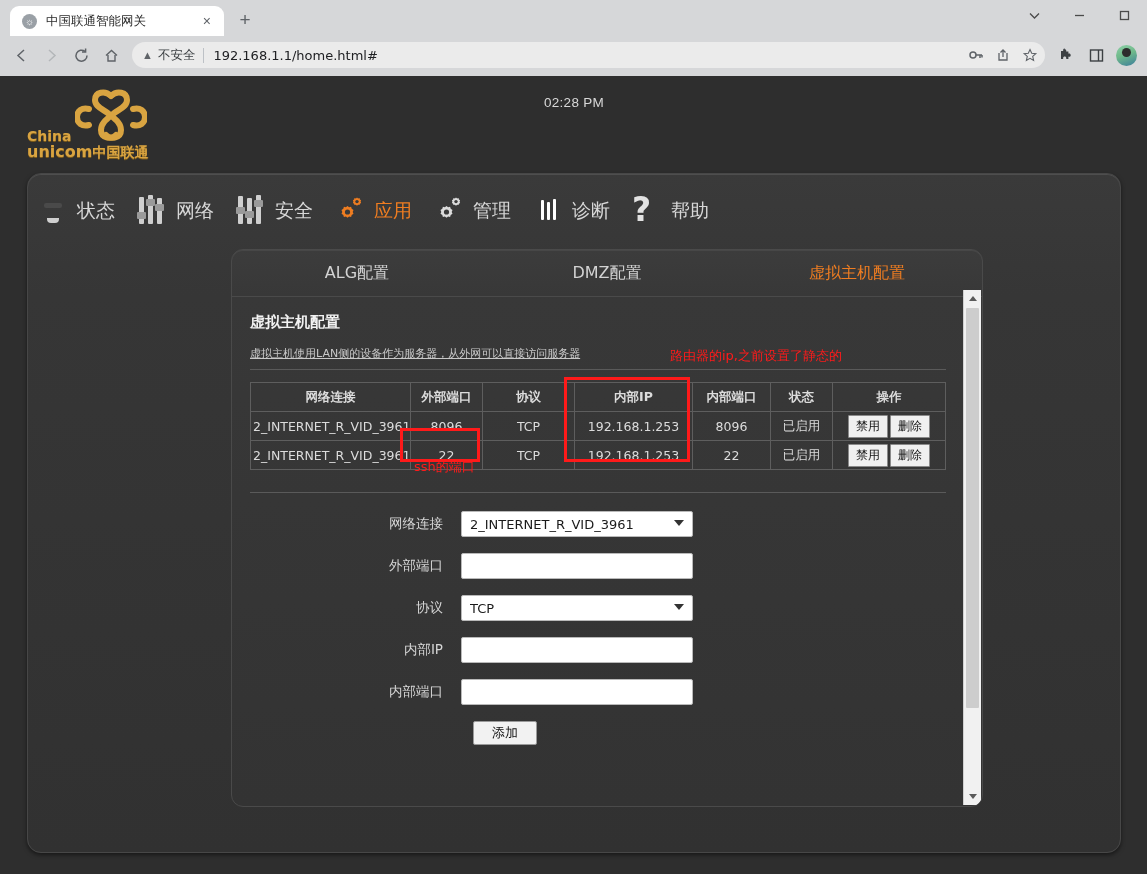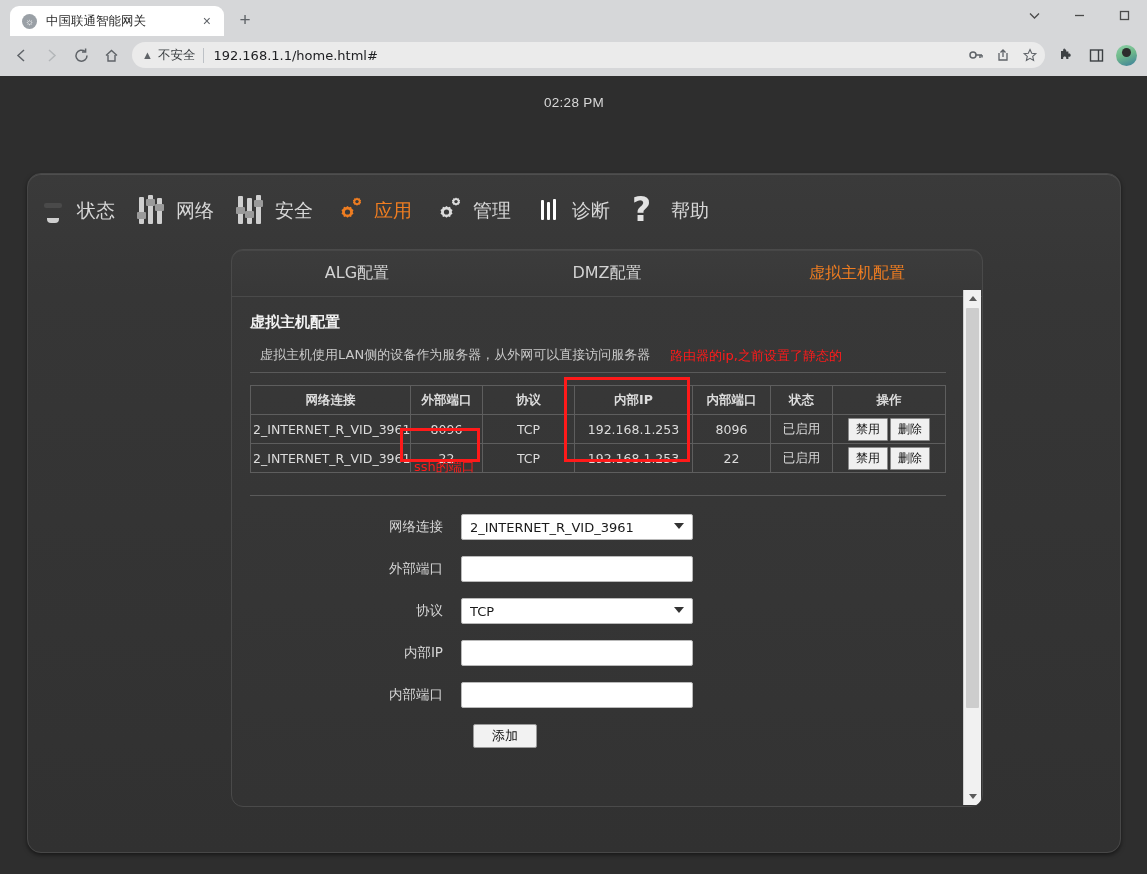--- a/index.html
+++ b/index.html
@@ -178,22 +178,23 @@
     flex:1 1 0;text-align:center;font-size:16px;color:#d3d3d3;cursor:pointer;
     font-family:"DejaVu Sans","Liberation Sans",sans-serif;
   }
   .tabs .t.active{color:#ef7d21;}
   .panel{position:absolute;left:0;top:47px;right:18px;bottom:0;padding:0 14px;box-sizing:border-box;}
   .sec-title{
     color:#f2f2f2;font-size:15px;font-weight:bold;margin:16px 0 0 4px;
     font-family:"DejaVu Sans","Liberation Sans",sans-serif;
   }
   .sec-desc{
-    color:#c9c9c9;font-size:13px;margin:14px 0 0 14px;
-    font-family:"DejaVu Sans","Liberation Sans",sans-serif;
+    color:#c9c9c9;font-size:11px;margin:14px 0 0 4px;
+    font-family:"DejaVu Sans","Liberation Sans",sans-serif;
+    text-decoration:underline;
   }
   .annot{
     position:absolute;color:#ff1a1a;font-size:13px;white-space:nowrap;
     font-family:"DejaVu Sans","Liberation Sans",sans-serif;
   }
   .rule{height:1px;background:#5a5a5a;margin:8px 4px 0 4px;}
   
   table.vh{
     width:695px;border-collapse:collapse;margin:12px 0 0 4px;
     table-layout:fixed;
@@ -346,20 +347,36 @@
       </div>
       <div class="tbi">
         <div class="avatar"></div>
       </div>
     </div>
   </div>
 
   <div class="viewport">
     <div class="page-outer">
 
+      <div class="logo">
+        <div class="logo-knot">
+          <svg width="72" height="56" viewBox="0 0 72 56">
+            <g stroke="#d9a441" stroke-width="6" fill="none" stroke-linecap="round" stroke-linejoin="round">
+              <path d="M36 7 C30 1 20 3 20 11 C20 18 28 20 34 25 C40 30 46 34 46 41 C46 49 36 51 31 46"></path>
+              <path d="M36 7 C42 1 52 3 52 11 C52 18 44 20 38 25 C32 30 26 34 26 41 C26 49 36 51 41 46"></path>
+              <path d="M14 20 C7 18 2 22 2 28 C2 34 7 38 14 36"></path>
+              <path d="M58 20 C65 18 70 22 70 28 C70 34 65 38 58 36"></path>
+            </g>
+          </svg>
+        </div>
+        <div class="logo-text">
+          <span class="l1">China</span>
+          <span class="l2"><span>unicom</span><span class="cn">中国联通</span></span>
+        </div>
+      </div>
 
       <div class="clock">02:28 PM</div>
 
       <div class="shell"></div>
 
       <div class="nav">
 
         <div class="navitem">
           <span class="icon-wrap">
             <span class="ic-monitor"></span>

